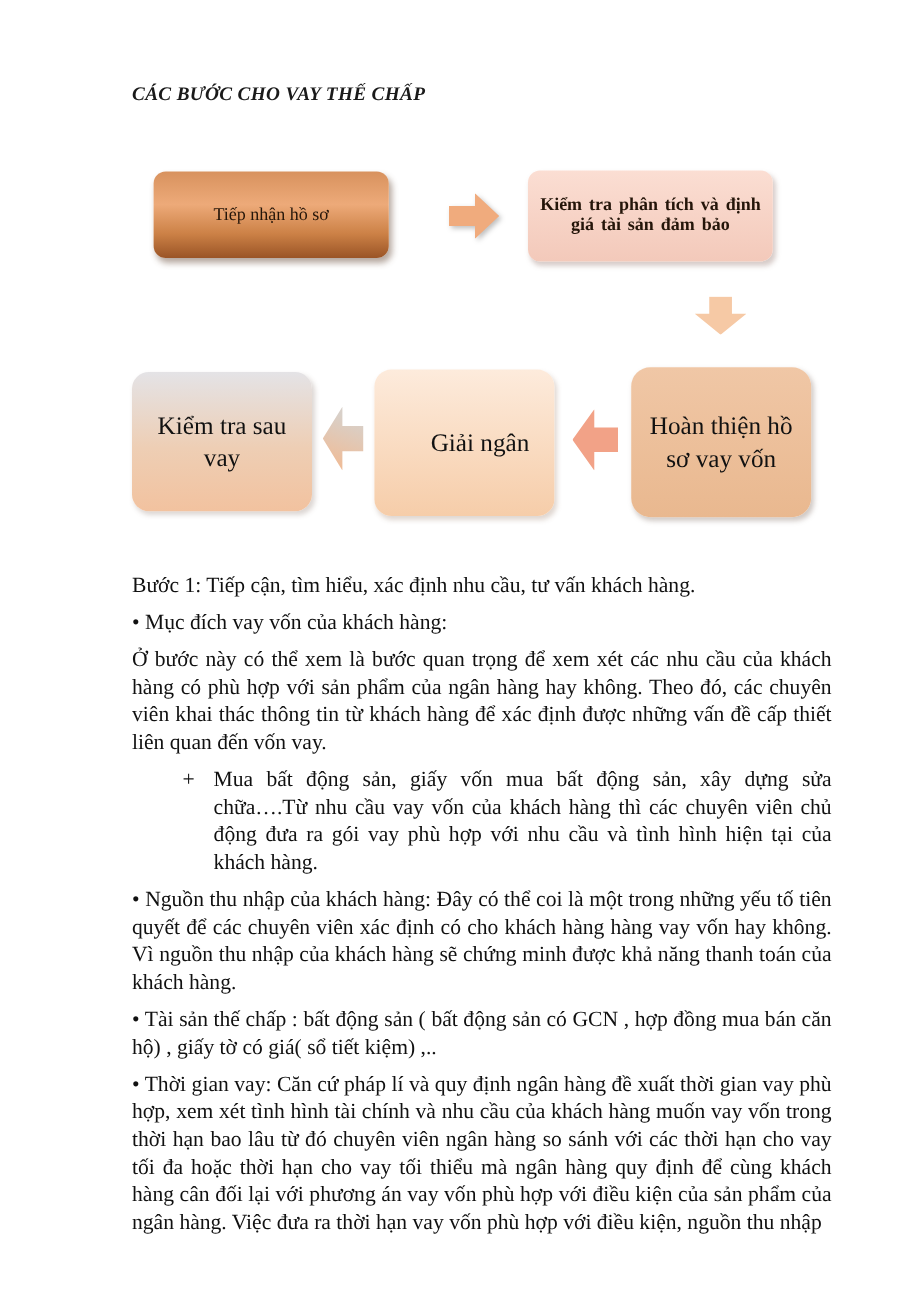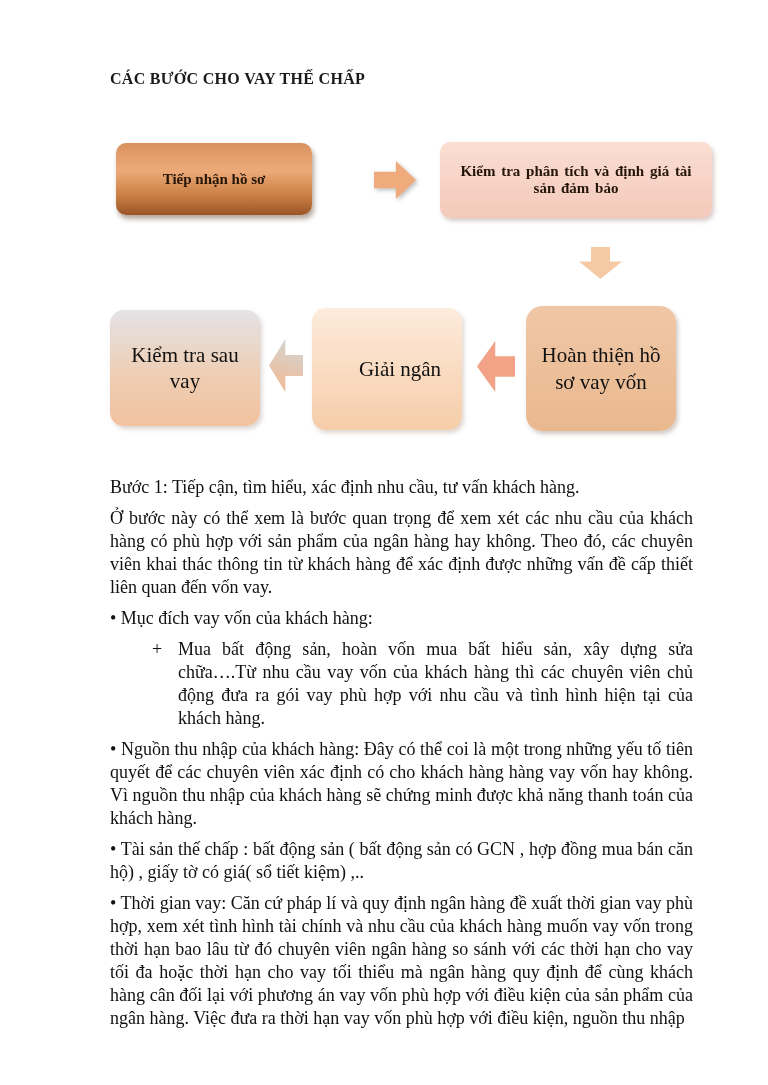--- a/index.html
+++ b/index.html
@@ -10,39 +10,40 @@
     font-family:"Liberation Serif", serif;
     color:#111;
     overflow:hidden;
   }
 
   
   .doc-title {
     position:absolute; left:110px; top:70px;
     font-size:16px; font-weight:bold; letter-spacing:.3px;
     color:#1a1a1a;
+    font-style:italic;
   }
 
   
   .flow-box {
     position:absolute;
     border-radius:10px;
     display:flex; align-items:center; justify-content:center;
     text-align:center;
     box-sizing:border-box;
     padding:6px 10px;
   }
   .box-receive {
-    left:116px; top:143px; width:196px; height:72px;
+    left:128px; top:143px; width:196px; height:72px;
     background:linear-gradient(180deg,#d8925e 0%,#edaa79 38%,#cc8146 72%,#9a5426 100%);
     box-shadow:2px 4px 5px rgba(90,60,40,.45);
-    font-weight:bold; font-size:15px; color:#241509;
+    font-weight:normal; font-size:15px; color:#241509;
   }
   .box-appraise {
-    left:440px; top:142px; width:272px; height:76px;
+    left:440px; top:142px; width:204px; height:76px;
     background:linear-gradient(180deg,#fbded3 0%,#f3c9ba 100%);
     box-shadow:2px 3px 4px rgba(140,110,100,.35);
     font-weight:bold; font-size:15px; color:#241509;
     word-spacing:2px;
   }
   .box-complete {
     left:526px; top:306px; width:150px; height:125px;
     border-radius:16px;
     background:linear-gradient(180deg,#f0c7a6 0%,#e9b88f 100%);
     box-shadow:2px 3px 4px rgba(120,100,90,.35);
@@ -132,25 +133,25 @@
   <div class="flow-box box-complete">
     <span>Hoàn thiện hồ sơ vay vốn</span>
   </div>
 
 </div>
 
 <div class="content">
 
   <p class="step-heading">Bước 1: Tiếp cận, tìm hiểu, xác định nhu cầu, tư vấn khách hàng.</p>
 
+  <p><span>•</span> <span>Mục đích vay vốn của khách hàng:</span></p>
+
   <p>Ở bước này có thể xem là bước quan trọng để xem xét các nhu cầu của khách hàng có phù hợp với sản phẩm của ngân hàng hay không. Theo đó, các chuyên viên khai thác thông tin từ khách hàng để xác định được những vấn đề cấp thiết liên quan đến vốn vay.</p>
 
-  <p><span>•</span> <span>Mục đích vay vốn của khách hàng:</span></p>
-
-  <p class="sub-bullet"><span class="marker">+</span><span>Mua bất động sản, hoàn vốn mua bất hiểu sản, xây dựng sửa chữa….Từ nhu cầu vay vốn của khách hàng thì các chuyên viên chủ động đưa ra gói vay phù hợp với nhu cầu và tình hình hiện tại của khách hàng.</span></p>
+  <p class="sub-bullet"><span class="marker">+</span><span>Mua bất động sản, giấy vốn mua bất động sản, xây dựng sửa chữa….Từ nhu cầu vay vốn của khách hàng thì các chuyên viên chủ động đưa ra gói vay phù hợp với nhu cầu và tình hình hiện tại của khách hàng.</span></p>
 
   <p><span>•</span> <span>Nguồn thu nhập của khách hàng: Đây có thể coi là một trong những yếu tố tiên quyết để các chuyên viên xác định có cho khách hàng hàng vay vốn hay không. Vì nguồn thu nhập của khách hàng sẽ chứng minh được khả năng thanh toán của khách hàng.</span></p>
 
   <p><span>•</span> <span>Tài sản thế chấp : bất động sản ( bất động sản có GCN , hợp đồng mua bán căn hộ) , giấy tờ có giá( sổ tiết kiệm) ,..</span></p>
 
   <p><span>•</span> <span>Thời gian vay: Căn cứ pháp lí và quy định ngân hàng đề xuất thời gian vay phù hợp, xem xét tình hình tài chính và nhu cầu của khách hàng muốn vay vốn trong thời hạn bao lâu từ đó chuyên viên ngân hàng so sánh với các thời hạn cho vay tối đa hoặc thời hạn cho vay tối thiểu mà ngân hàng quy định để cùng khách hàng cân đối lại với phương án vay vốn phù hợp với điều kiện của sản phẩm của ngân hàng. Việc đưa ra thời hạn vay vốn phù hợp với điều kiện, nguồn thu nhập</span></p>
 
 </div>
 
 </body></html>

